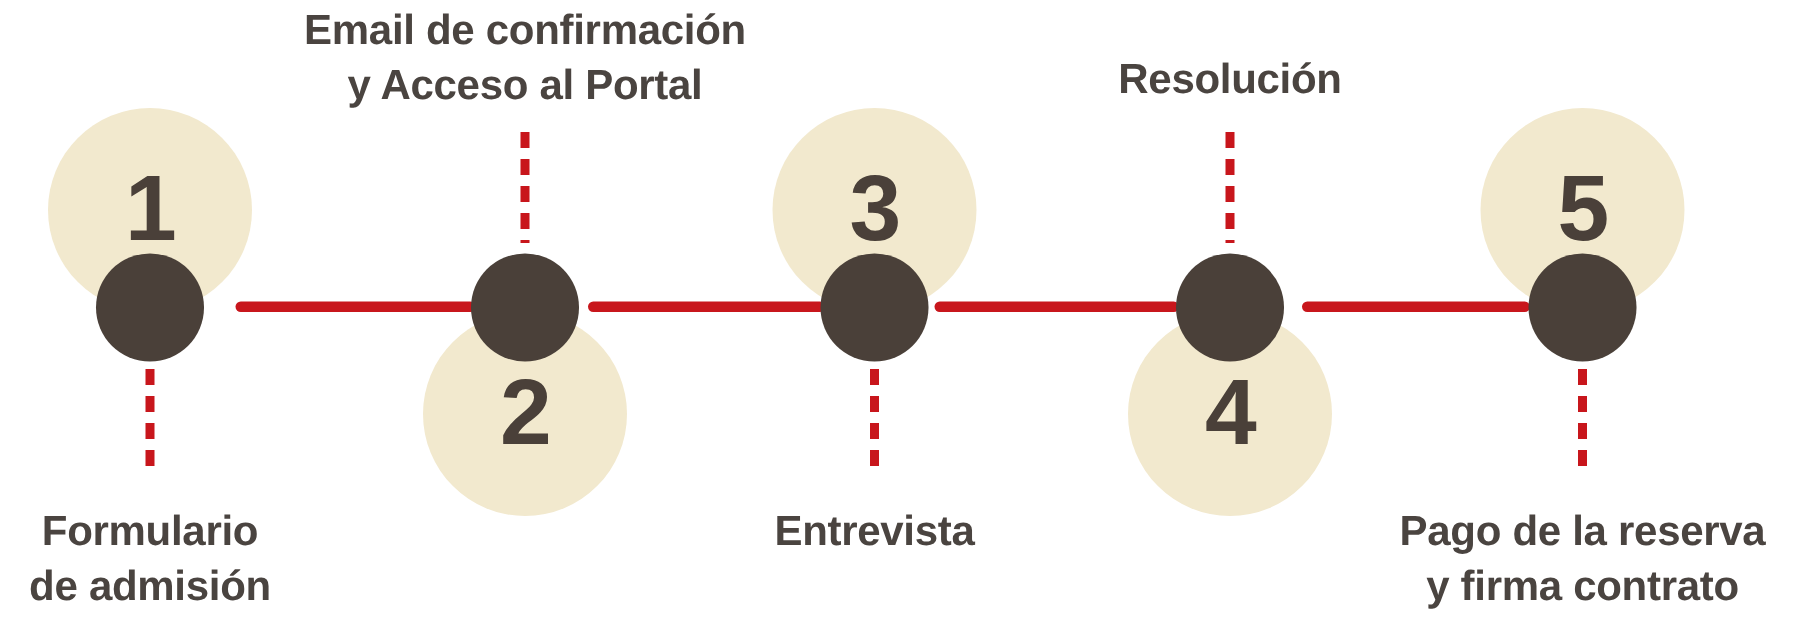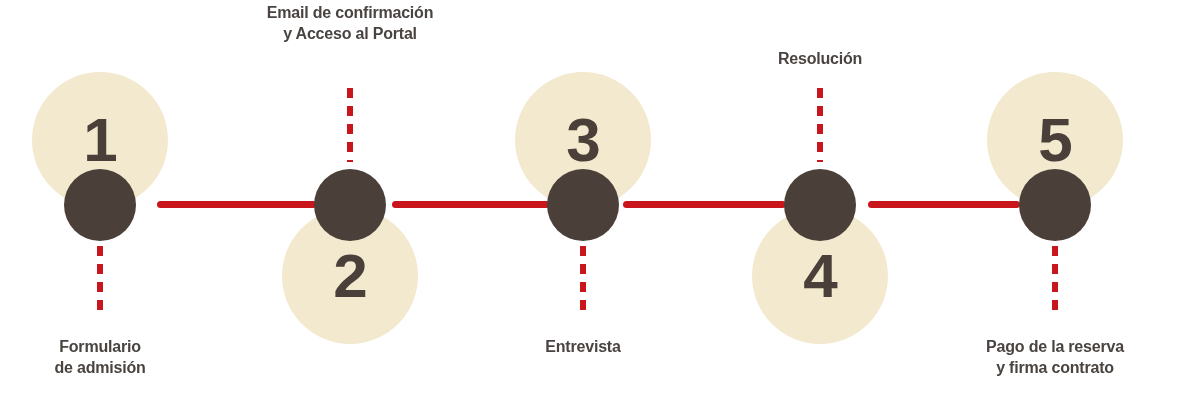--- a/index.html
+++ b/index.html
@@ -76,35 +76,35 @@
     background-repeat:repeat-y;
   }
   .step.up .leader{ top:246px; height:72px; }   
   .step.down .leader{ top:88px;  height:74px; } 
 
   
   .caption{
     position:absolute;
     text-align:center;
     color:#4A4440;
-    font-size:16px;
+    font-size:28px;
     font-weight:bold;
     line-height:1.32;
     white-space:pre-line;
     letter-spacing:-0.2px;
   }
   .step.up .caption{ top:336px; }
   .step.down .caption{ bottom:auto; }
 
   
   .cap-w1{ width:300px; left:-150px; }
   .cap-w2{ width:400px; left:-200px; }
 
   .step.down .caption.top2{ top:2px; }
-  .step.down .caption.top1{ top:48px; }
+  .step.down .caption.top1{ top:35px; }
 </style>
 </head>
 <body>
 
 <div id="stage">
 
   <div class="connector" style="left:157px;width:160px;"></div>
   <div class="connector" style="left:392px;width:158px;"></div>
   <div class="connector" style="left:623px;width:163px;"></div>
   <div class="connector" style="left:868px;width:152px;"></div>

